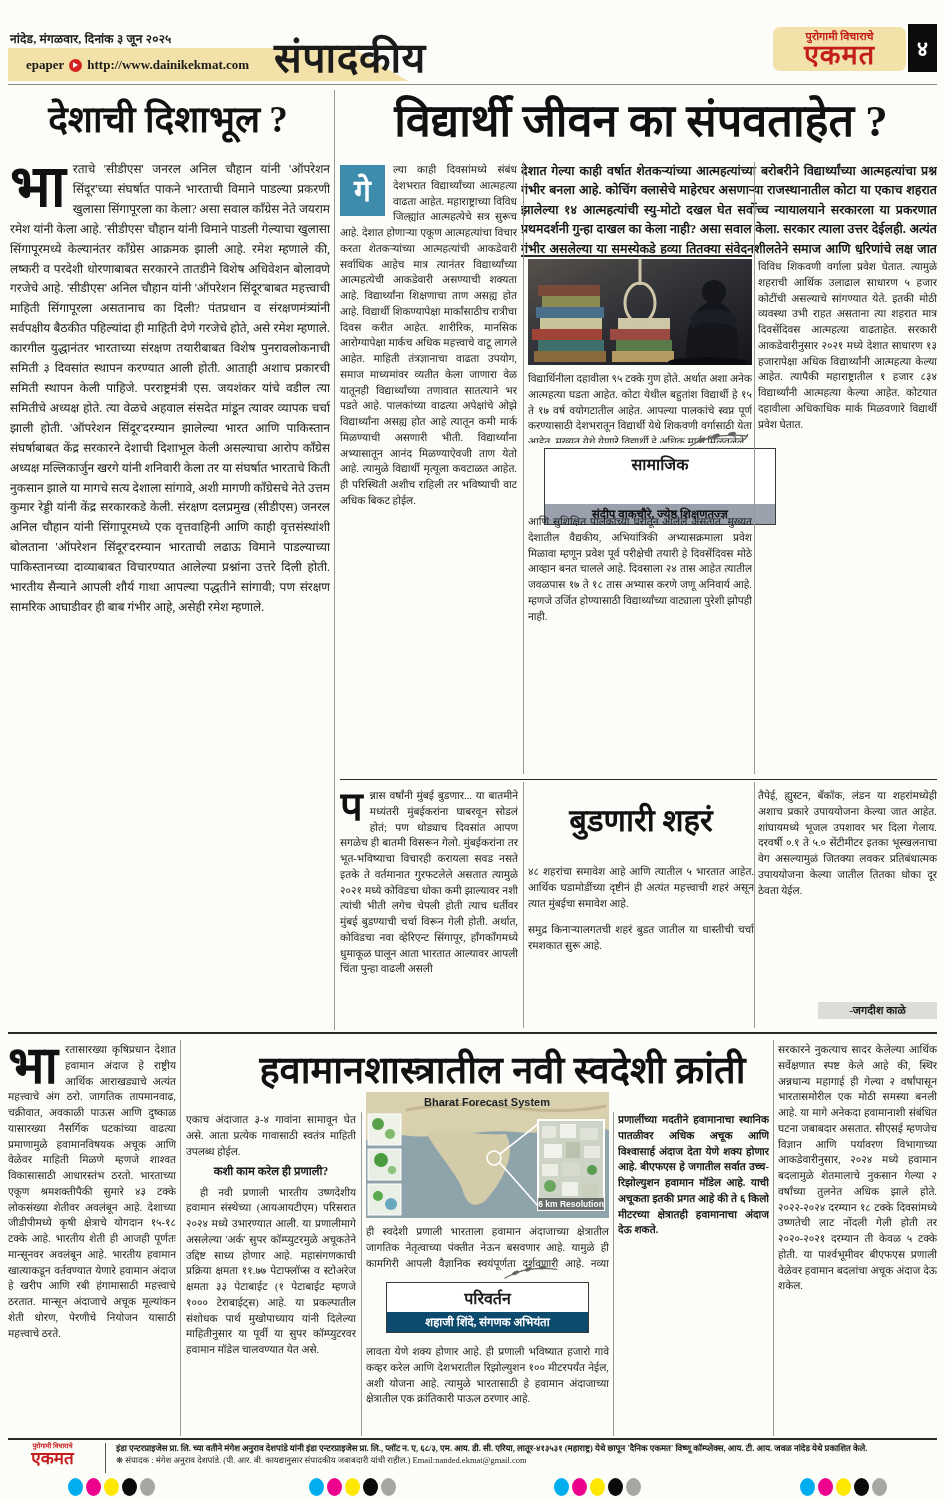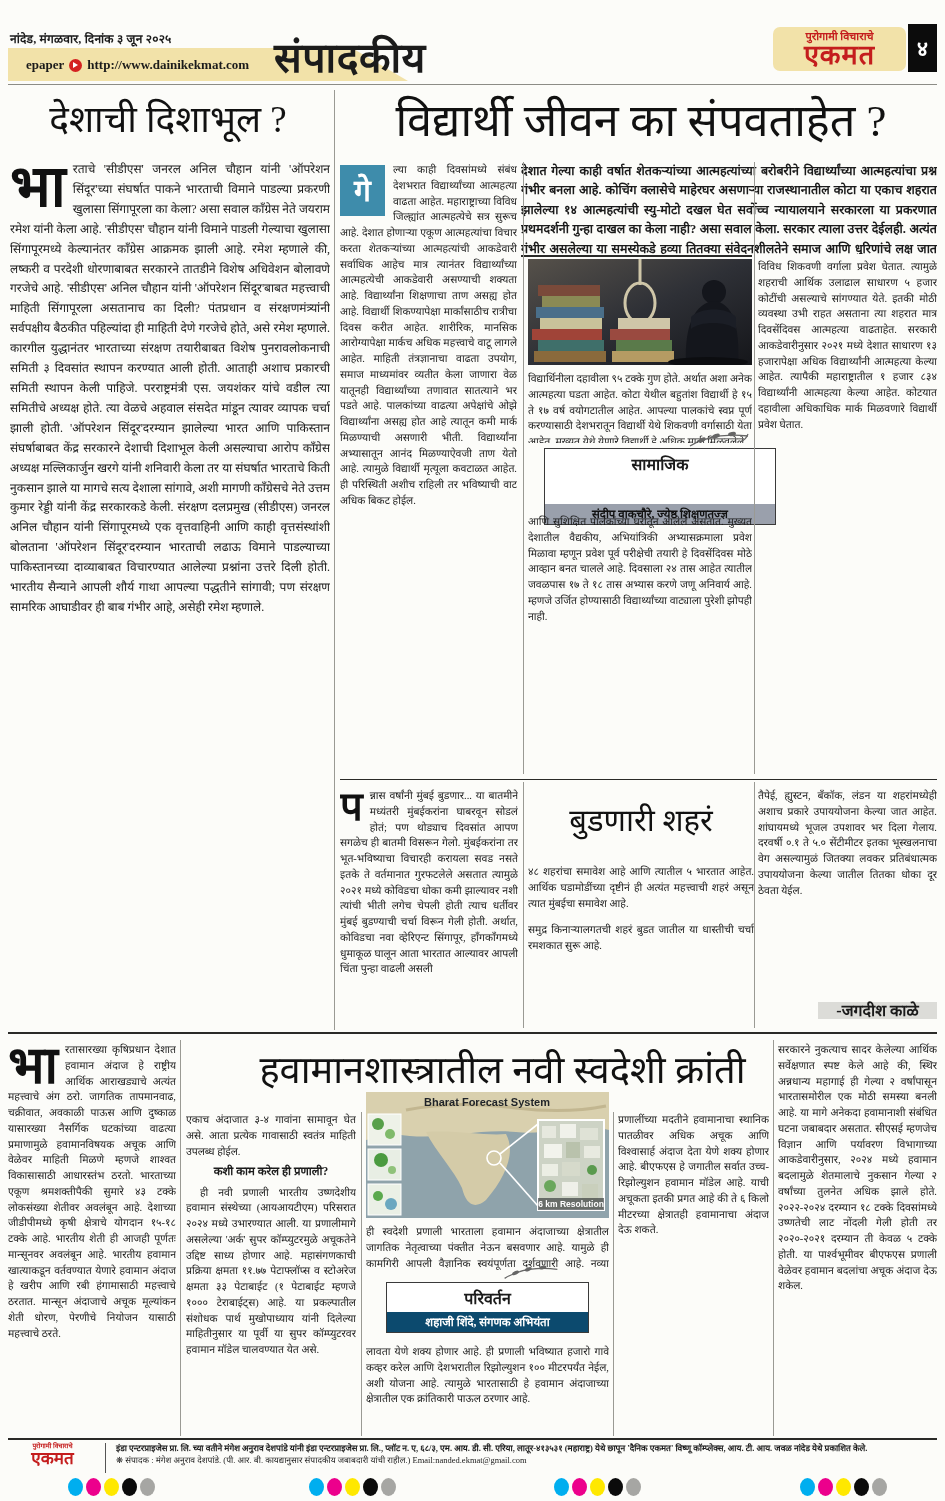--- a/index.html
+++ b/index.html
@@ -16,34 +16,34 @@
   .epaper-line { display:flex; align-items:center; gap:5px; font-size:13px; font-weight:700; }
   .epaper-icon { width:13px; height:13px; border-radius:50%; background:#d42121; display:inline-block; position:relative; }
   .epaper-icon::after{ content:""; position:absolute; left:4px; top:3.5px; border-left:5px solid #fff; border-top:3px solid transparent; border-bottom:3px solid transparent; }
   .section-title { font-size:41px; font-weight:900; text-align:center; letter-spacing:.5px; }
   .brand-band { background:#f2e2a9; border-radius:7px; text-align:center; padding-top:3px; }
   .brand-tag { color:#c41d1d; font-size:11px; font-weight:900; line-height:1.1; }
   .brand-name { color:#c41d1d; font-size:27px; font-weight:900; line-height:1.0; letter-spacing:1px; }
   .page-no-box { background:#0c0c0c; color:#fff; text-align:center; font-size:21px; font-weight:700; display:flex; align-items:center; justify-content:center; }
 
   
-  .headline { font-weight:400; text-align:center; color:#111; }
+  .headline { font-weight:700; text-align:center; color:#111; }
   .col { position:absolute; overflow:hidden; text-align:justify; font-size:10.5px; line-height:1.5; }
   .col p.para { margin-bottom:4px; text-indent:14px; }
   .col p.para:first-child { text-indent:0; }
   .lead { font-weight:700; font-size:12.5px; line-height:1.55; }
   .dc { float:left; font-weight:700; line-height:.82; margin:3px 7px 0 0; color:#111; }
   .dc-box { float:left; width:45px; height:51px; background:#3e8cab; color:#fff; font-size:30px; font-weight:700; display:flex; align-items:center; justify-content:center; margin:3px 8px 2px 0; }
   .author-box { position:absolute; border:1px solid #3a3a3a; background:#fff; text-align:center; }
   .author-box .cat { font-size:16px; font-weight:900; padding:4px 0 3px; }
   .author-box .by { font-size:11.5px; font-weight:700; padding:2px 0 3px; }
   .by-gray  { background:#9aa0ac; color:#111;margin-top:26px; }
   .by-slate { background:#0c4a6e; color:#fff; }
   .subhead { font-weight:900; text-align:center; font-size:11.5px; margin:4px 0 3px; text-indent:0 !important; }
-  .signature { position:absolute; background:#dcdcd8; font-weight:700; font-size:16px; text-align:center; line-height:17px; }
+  .signature { position:absolute; background:#dcdcd8; font-weight:700; font-size:11px; text-align:center; line-height:17px; }
   .flourish { position:absolute; }
 
   
   .imprint { font-size:8.5px; line-height:1.45; }
   .footer-logo { text-align:center; border-right:1px solid #555; padding-right:8px; }
   .footer-tag { color:#c41d1d; font-size:6.5px; font-weight:900; line-height:1; }
   .footer-brand { color:#c41d1d; font-size:17px; font-weight:900; line-height:1.05; }
   .reg-group { position:absolute; display:flex; gap:3px; }
   .reg-dot { width:15px; height:18px; border-radius:50%; display:inline-block; }
 </style>
@@ -222,21 +222,21 @@
     <ellipse cx="44" cy="6" rx="4" ry="2" fill="#666" transform="rotate(-12 44 6)"></ellipse>
   </svg>
 
   <div class="author-box" style="left:386px; top:1282px; width:203px;">
     <div class="cat">परिवर्तन</div>
     <div class="by by-slate">शहाजी शिंदे, संगणक अभियंता</div>
   </div>
 
   <div class="col" style="left:366px; top:1344px; width:243px; height:90px;">लावता येणे शक्य होणार आहे. ही प्रणाली भविष्यात हजारो गावे कव्हर करेल आणि देशभरातील रिझोल्युशन १०० मीटरपर्यंत नेईल, अशी योजना आहे. त्यामुळे भारतासाठी हे हवामान अंदाजाच्या क्षेत्रातील एक क्रांतिकारी पाऊल ठरणार आहे.</div>
 
-  <div class="col" style="left:618px; top:1112px; width:151px; height:324px;">प्रणालींच्या मदतीने हवामानाचा स्थानिक पातळीवर अधिक अचूक आणि विश्वासार्ह अंदाज देता येणे शक्य होणार आहे. बीएफएस हे जगातील सर्वात उच्च-रिझोल्युशन हवामान मॉडेल आहे. याची अचूकता इतकी प्रगत आहे की ते ६ किलो मीटरच्या क्षेत्रातही हवामानाचा अंदाज देऊ शकते.</div>
+  <div class="col" style="left:618px; top:1112px; width:151px; height:324px;font-weight:bold;">प्रणालींच्या मदतीने हवामानाचा स्थानिक पातळीवर अधिक अचूक आणि विश्वासार्ह अंदाज देता येणे शक्य होणार आहे. बीएफएस हे जगातील सर्वात उच्च-रिझोल्युशन हवामान मॉडेल आहे. याची अचूकता इतकी प्रगत आहे की ते ६ किलो मीटरच्या क्षेत्रातही हवामानाचा अंदाज देऊ शकते.</div>
   <div class="col" style="left:778px; top:1042px; width:159px; height:394px;">सरकारने नुकत्याच सादर केलेल्या आर्थिक सर्वेक्षणात स्पष्ट केले आहे की, स्थिर अन्नधान्य महागाई ही गेल्या २ वर्षांपासून भारतासमोरील एक मोठी समस्या बनली आहे. या मागे अनेकदा हवामानाशी संबंधित घटना जबाबदार असतात. सीएसई म्हणजेच विज्ञान आणि पर्यावरण विभागाच्या आकडेवारीनुसार, २०२४ मध्ये हवामान बदलामुळे शेतमालाचे नुकसान गेल्या २ वर्षांच्या तुलनेत अधिक झाले होते. २०२२-२०२४ दरम्यान १८ टक्के दिवसांमध्ये उष्णतेची लाट नोंदली गेली होती तर २०२०-२०२१ दरम्यान ती केवळ ५ टक्के होती. या पार्श्वभूमीवर बीएफएस प्रणाली वेळेवर हवामान बदलांचा अचूक अंदाज देऊ शकेल.</div>
 
   <div class="rule-v" style="left:180px; top:1040px; height:396px;"></div>
   <div class="rule-v" style="left:361px; top:1112px; height:324px;"></div>
   <div class="rule-v" style="left:613px; top:1112px; height:324px;"></div>
   <div class="rule-v" style="left:773px; top:1040px; height:396px;"></div>
 
   <div class="rule-h rule-dark" style="left:8px; top:1438px; width:929px; height:2px;"></div>
 
   <div class="abs footer-logo" style="left:8px; top:1443px; width:98px; height:30px;">

